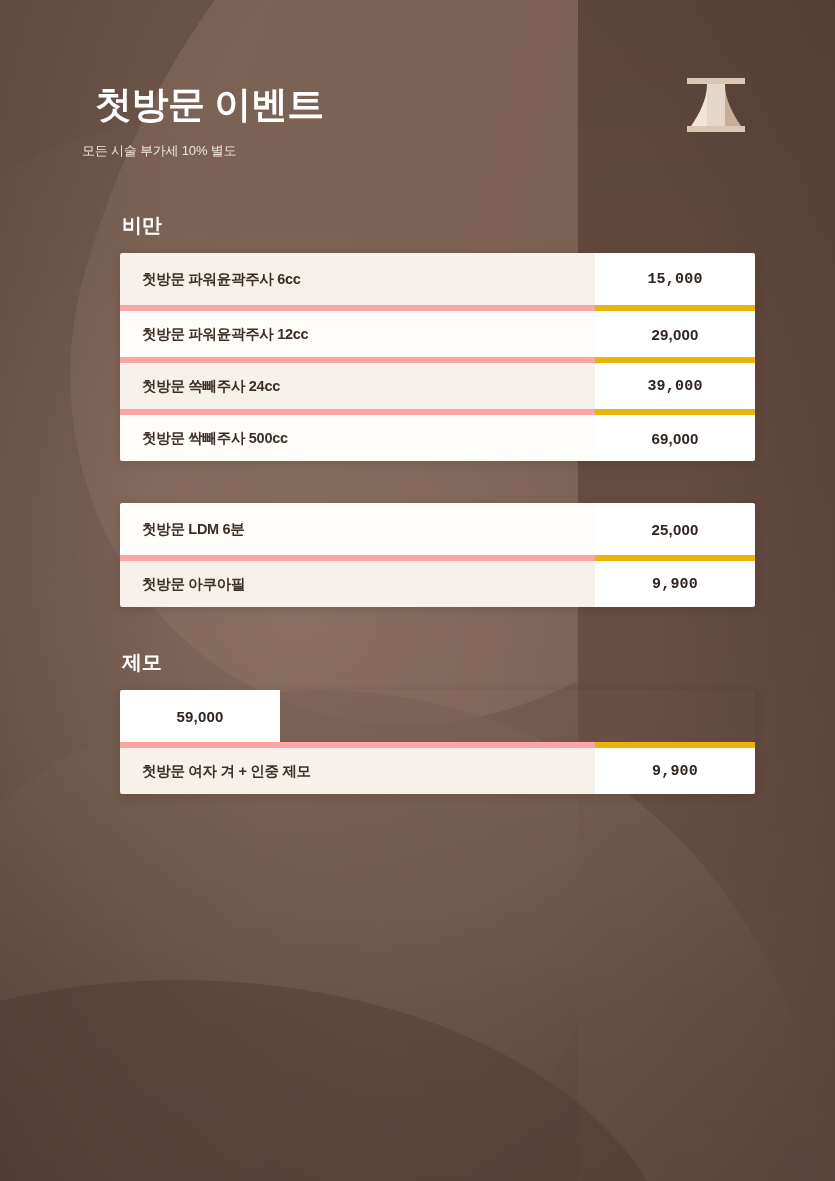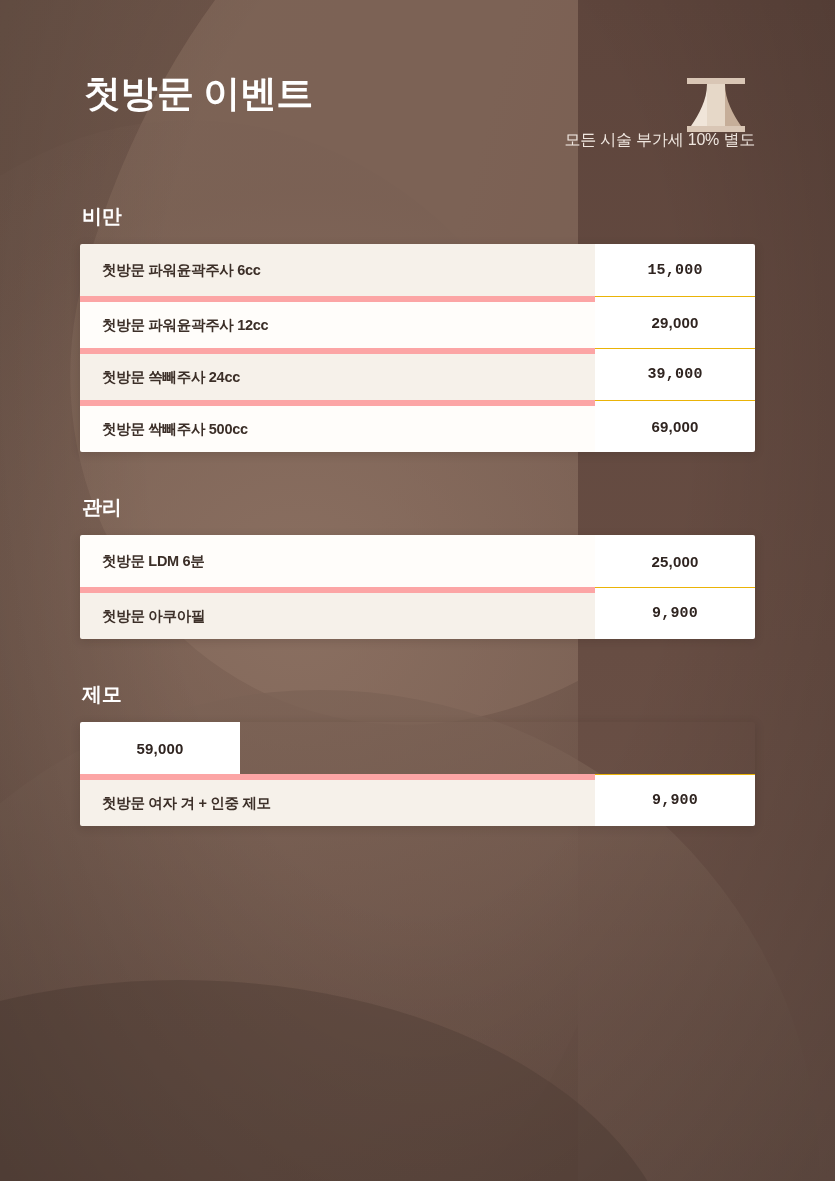--- a/index.html
+++ b/index.html
@@ -90,47 +90,47 @@
     position: relative;
     z-index: 2;
     padding: 0;
   }
 
   .header {
     position: relative;
     padding: 68px 80px 0 80px;
   }
   .title {
-    margin: 4px;
+    margin: 15px;
     font-size: 37px;
     line-height: 1.2;
     font-weight: 700;
     color: #ffffff;
     letter-spacing: -0.5px;
   }
   .subtitle {
     margin: 14px 0 0 2px;
-    font-size: 16px;
+    font-size: 13px;
     font-weight: 400;
     color: #efe6df;
     letter-spacing: -0.2px;
-    text-align: right;
   }
 
   .logo {
     position: absolute;
     right: 80px;
     top: 74px;
     width: 78px;
     height: 62px;
   }
 
   .sections {
     padding: 0 80px;
     margin-top: 52px;
+    margin-left: 40px;
   }
   .section {
     margin-bottom: 42px;
   }
   .section:last-child { margin-bottom: 0; }
 
   .section-title {
     margin: 0 0 14px 2px;
     font-size: 20px;
     font-weight: 700;
@@ -170,21 +170,21 @@
     font-weight: 700;
     color: #2f2420;
     letter-spacing: 0.2px;
     background: #ffffff;
   }
   .row.alt .name { background: #f6f1ea; }
   .row.alt .price { background: #ffffff; font-family: Liberation Mono, monospace; }
   .row.plain .name { background: #fffdfa; }
   .row.plain .price { background: #ffffff; }
   .row + .row .name { border-top: 6px solid #fca5a5; }
-  .row + .row .price { border-top: 1px solid #eab308; }
+  .row + .row .price { border-top: 6px solid #eab308; }
 </style>
 </head>
 <body>
 
 <div class="poster">
 
   <div class="bg-layer">
     <div class="bg-base"></div>
     <div class="bg-light-wedge"></div>
     <div class="bg-sweep"></div>
@@ -229,21 +229,20 @@
             <div class="price">39,000</div>
           </div>
           <div class="row plain">
             <div class="name">첫방문 싹빼주사 500cc</div>
             <div class="price">69,000</div>
           </div>
         </div>
       </div>
 
       <div class="section">
-        <h2 class="section-title">관리</h2>
         <div class="table">
           <div class="row plain">
             <div class="name">첫방문 LDM 6분</div>
             <div class="price">25,000</div>
           </div>
           <div class="row alt">
             <div class="name">첫방문 아쿠아필</div>
             <div class="price">9,900</div>
           </div>
         </div>

